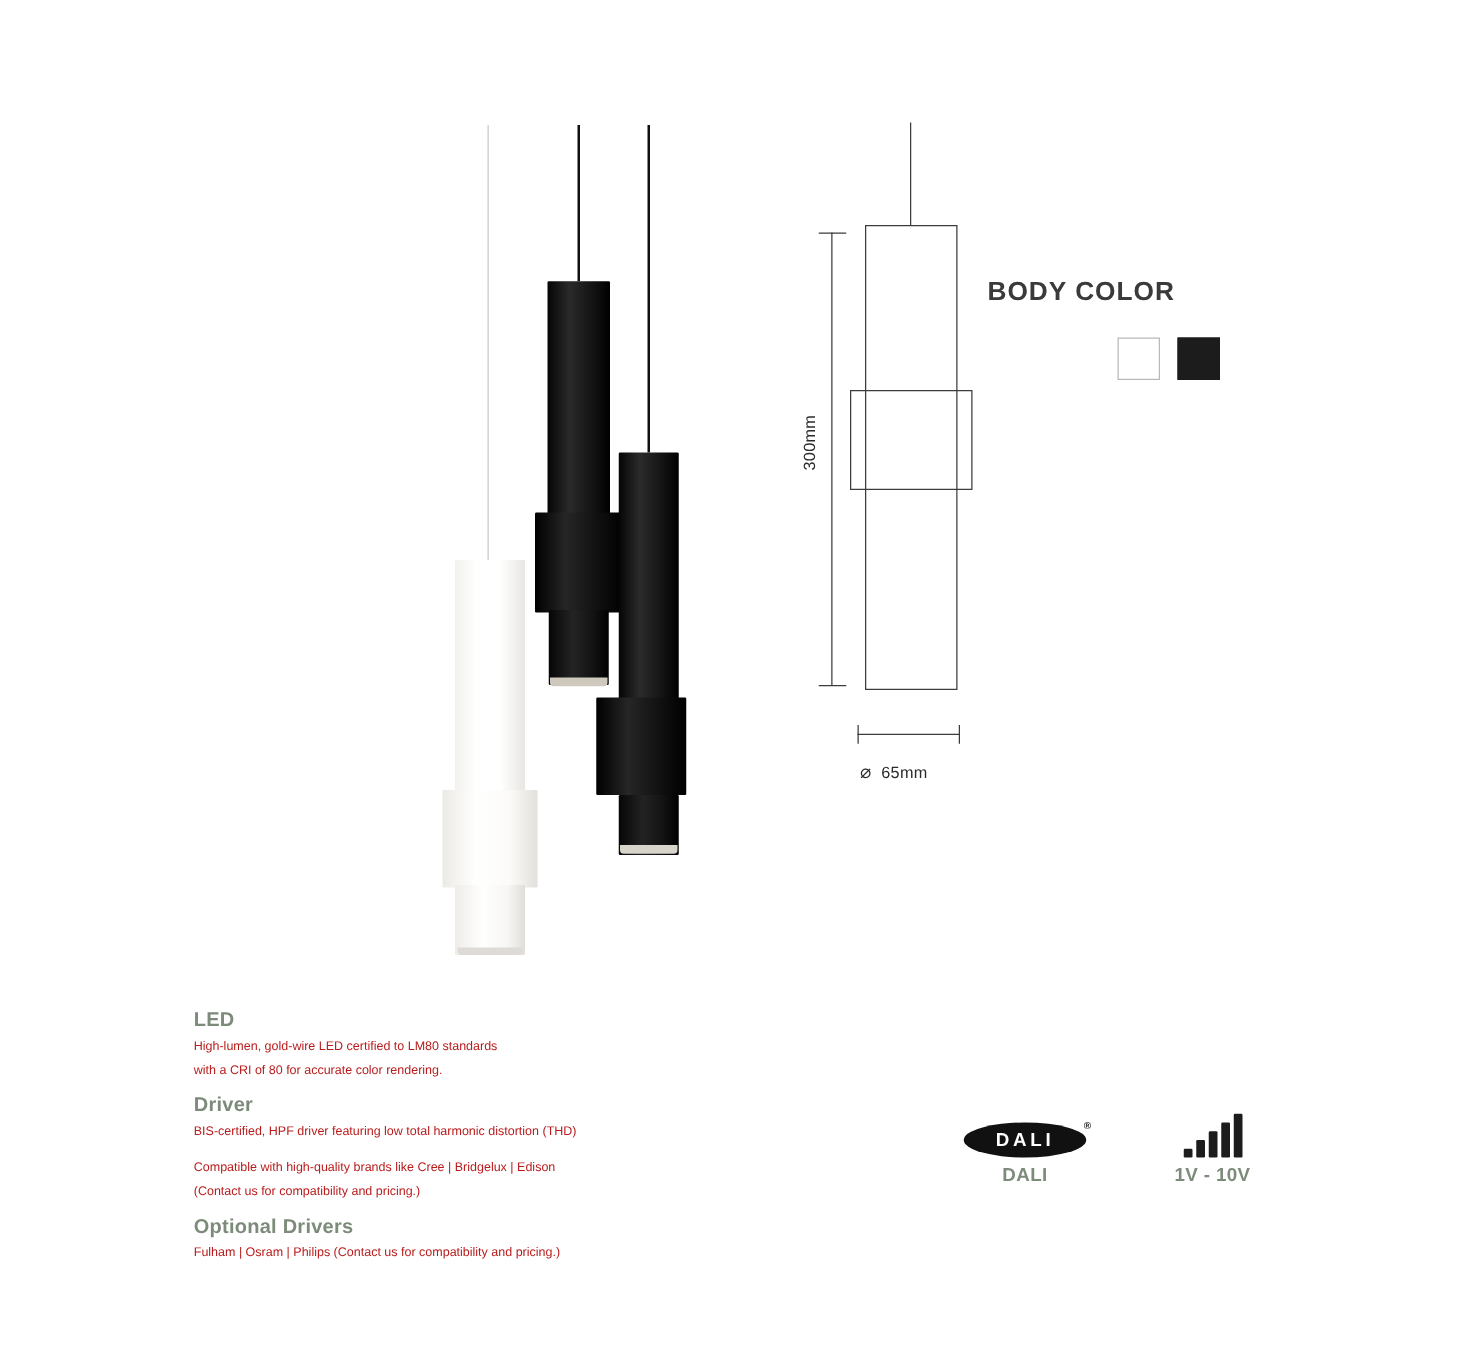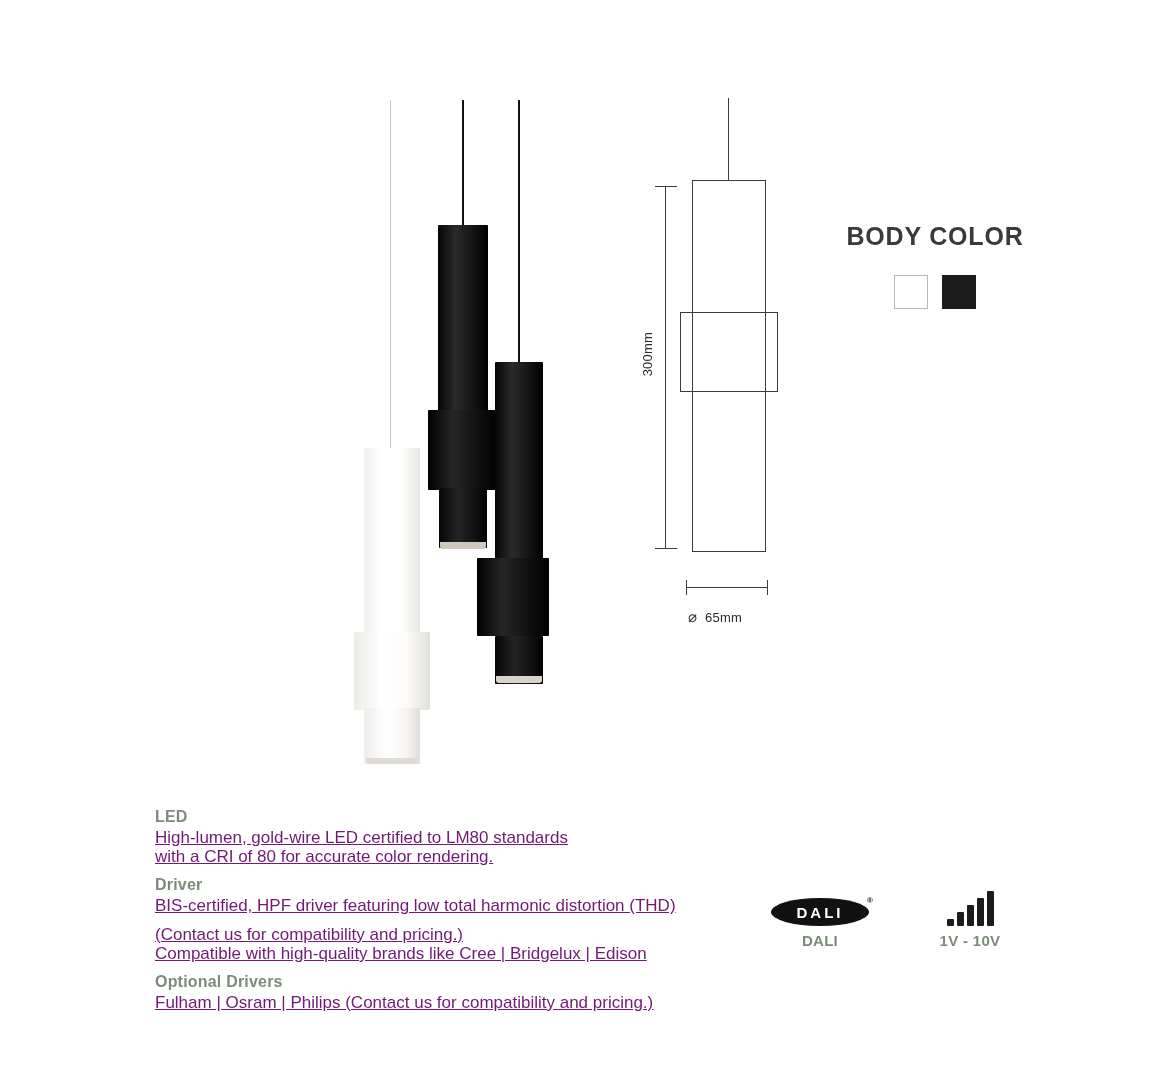--- a/index.html
+++ b/index.html
@@ -118,25 +118,25 @@
 
   
   .bodycolor {
     position: absolute;
     left: 790px;
     top: 222px;
     width: 290px;
   }
   .bodycolor h3 {
     margin: 0;
-    font-size: 25px;
+    font-size: 21px;
     font-weight: 700;
     letter-spacing: .8px;
     color: #3a3a3a;
-    text-align: center;
+    text-align: left;
   }
   .swatches {
     margin-top: 24px;
     display: flex;
     justify-content: center;
     gap: 14px;
   }
   .swatch {
     width: 32px;
     height: 32px;
@@ -156,25 +156,24 @@
   }
   .spec-block { margin-bottom: 10px; }
   .spec-title {
     font-size: 16px;
     font-weight: 700;
     color: #7d8b7a;
     margin: 0 0 2px 0;
     letter-spacing: .2px;
   }
   .spec-line {
-    font-size: 17px;
+    font-size: 10px;
     line-height: 19px;
-    color: #701a75;
+    color: #b91c1c;
     margin: 0;
-    text-decoration: underline;
   }
 
   
   .dimming {
     position: absolute;
     left: 745px;
     top: 878px;
     width: 300px;
     display: grid;
     grid-template-columns: 1fr 1fr;
@@ -287,22 +286,22 @@
     <p class="spec-line">High-lumen, gold-wire LED certified to LM80 standards</p>
     <p class="spec-line">with a CRI of 80 for accurate color rendering.</p>
   </div>
 
   <div class="spec-block">
     <p class="spec-title">Driver</p>
     <p class="spec-line">BIS-certified, HPF driver featuring low total harmonic distortion (THD)</p>
   </div>
 
   <div class="spec-block">
+    <p class="spec-line">Compatible with high-quality brands like Cree | Bridgelux | Edison</p>
     <p class="spec-line">(Contact us for compatibility and pricing.)</p>
-    <p class="spec-line">Compatible with high-quality brands like Cree | Bridgelux | Edison</p>
   </div>
 
   <div class="spec-block">
     <p class="spec-title">Optional Drivers</p>
     <p class="spec-line">Fulham | Osram | Philips (Contact us for compatibility and pricing.)</p>
   </div>
 
 </div>
 
 <div class="dimming">

